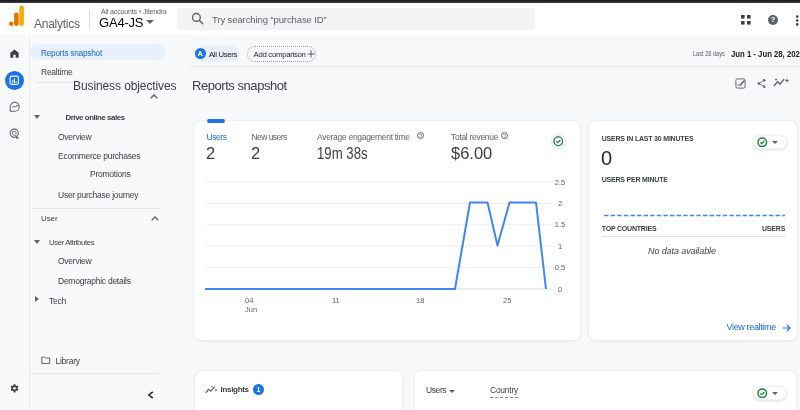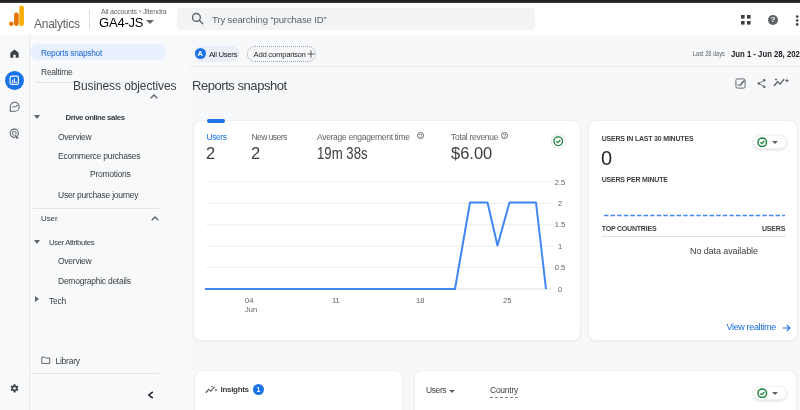--- a/index.html
+++ b/index.html
@@ -195,21 +195,21 @@
   </svg>
   <span class="caret" style="border-left-width:3px; border-right-width:3px; border-top-width:3.6px;"></span>
 </div>
 <div class="abs caps" style="left:601.7px; top:176px;">USERS PER MINUTE</div>
 <svg class="abs" style="left:604px; top:213.5px;" width="181" height="3" viewBox="0 0 181 3">
     <line x1="0" y1="1.5" x2="181" y2="1.5" stroke="#4285f4" stroke-width="1.6" stroke-dasharray="4.4 2.2"></line>
   </svg>
 <div class="abs caps" style="left:601.7px; top:225px;">TOP COUNTRIES</div>
 <div class="abs caps" style="left:762px; top:225px;">USERS</div>
 <div class="abs" style="left:601.7px; top:235.5px; width:184.5px; height:1px; background:#dfe1e3;"></div>
-<div class="abs dark" style="left:690px; top:245.5px; font-size:9px; letter-spacing:-0.1px;">No data available</div>
+<div class="abs dark" style="left:648px; top:245.5px; font-size:9px; letter-spacing:-0.1px;font-style:italic;">No data available</div>
 <div class="abs" style="left:726.5px; top:322px; font-size:9px; letter-spacing:-0.35px; color:#1669d8;">View realtime</div>
 <svg class="abs" style="left:782px; top:323.5px;" width="9" height="8" viewBox="0 0 12 10">
   <path d="M0.8 5 H10.5 M6.5 1 L10.7 5 L6.5 9" fill="none" stroke="#1a73e8" stroke-width="1.4"></path>
 </svg>
 
 <div class="card" style="left:194px; top:369.5px; width:208.5px; height:55px;"></div>
 <svg class="abs" style="left:205px; top:385px;" width="13" height="9" viewBox="0 0 32 22">
   <path d="M2 19 L9 10.5 L14 15 L24 4" fill="none" stroke="#5f6368" stroke-width="3"></path>
   <path d="M27 8 l1.2 3 3 1.2 -3 1.2 -1.2 3 -1.2-3 -3-1.2 3-1.2 Z" fill="#5f6368"></path>
   <path d="M17 1 l0.9 2.2 2.2 0.9 -2.2 0.9 -0.9 2.2 -0.9-2.2 -2.2-0.9 2.2-0.9 Z" fill="#5f6368"></path>

